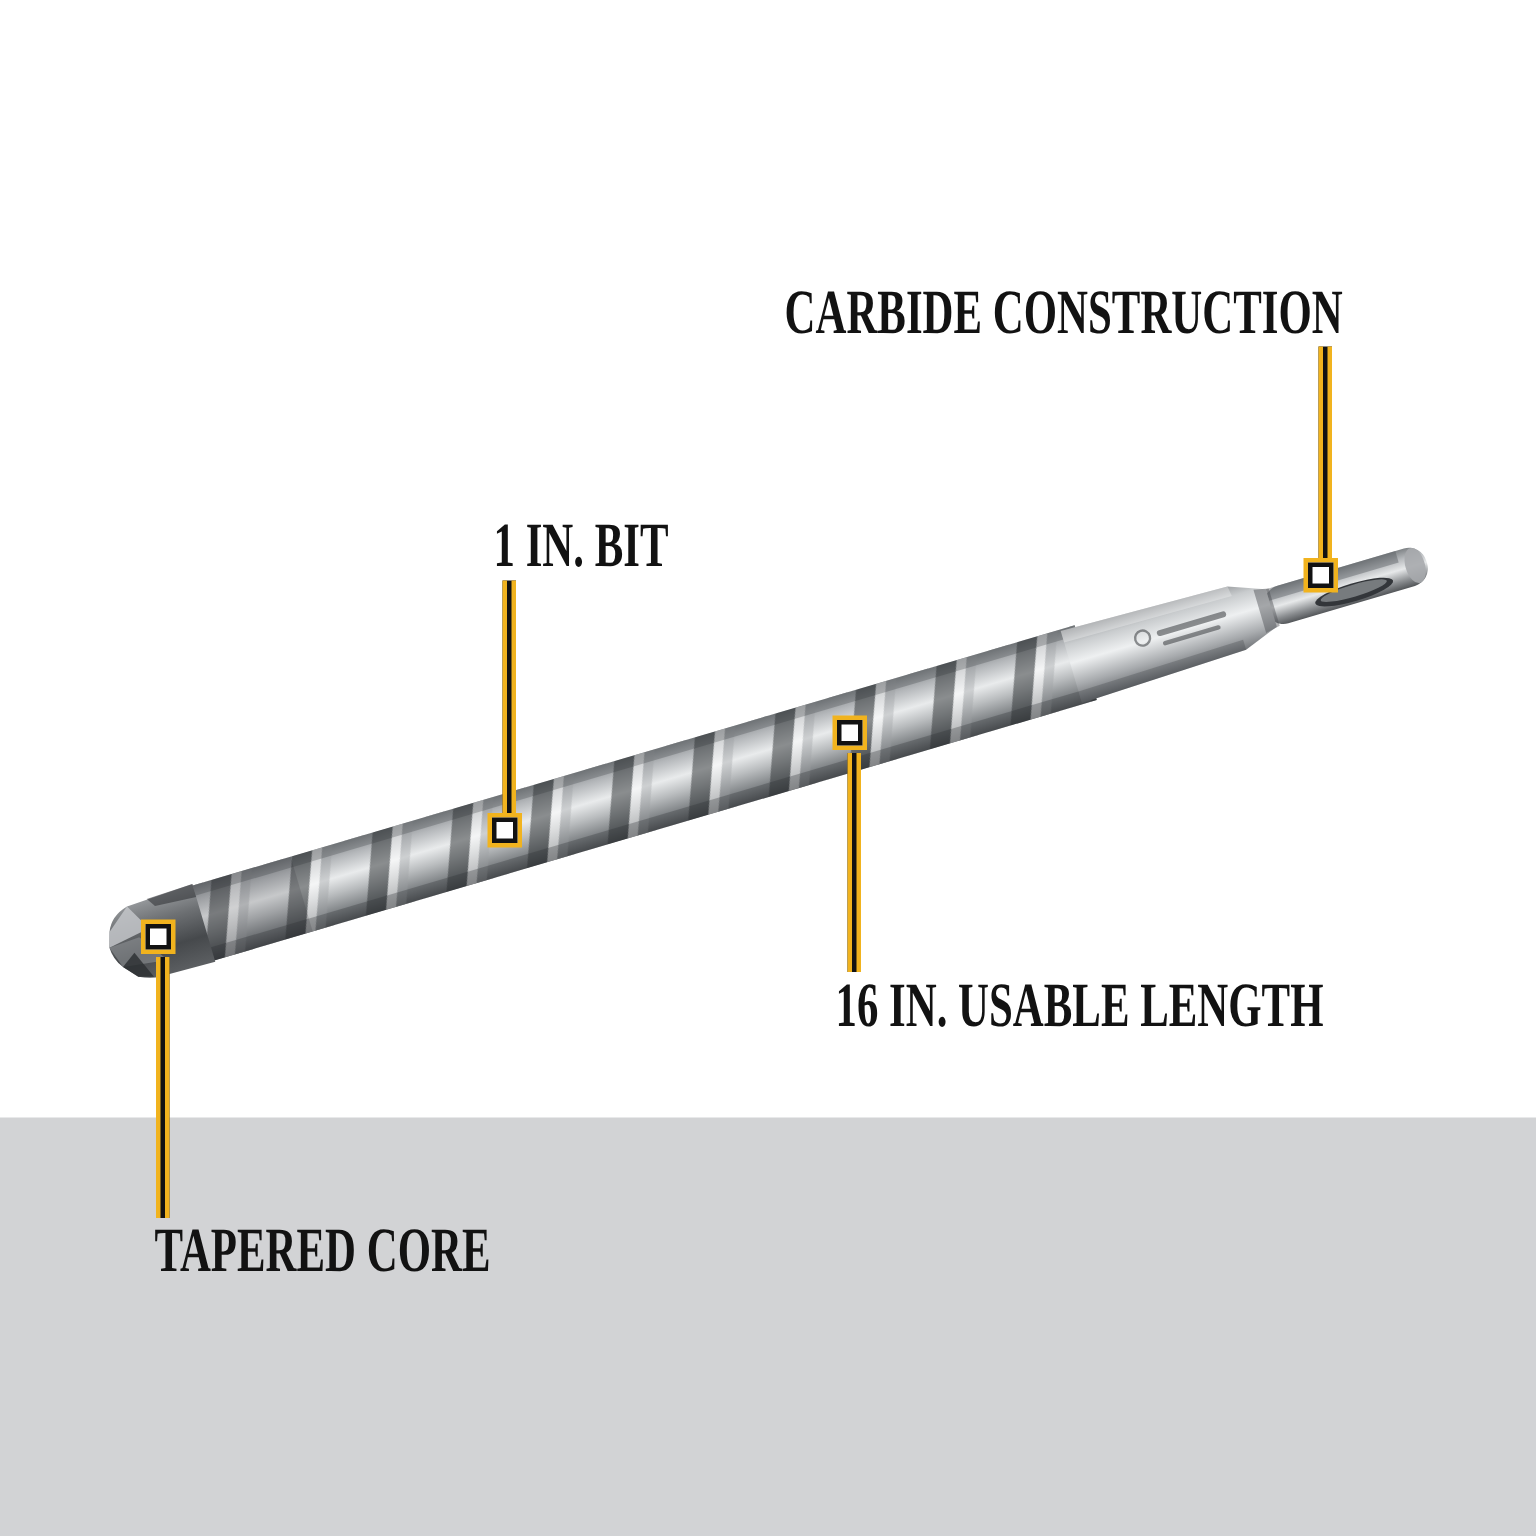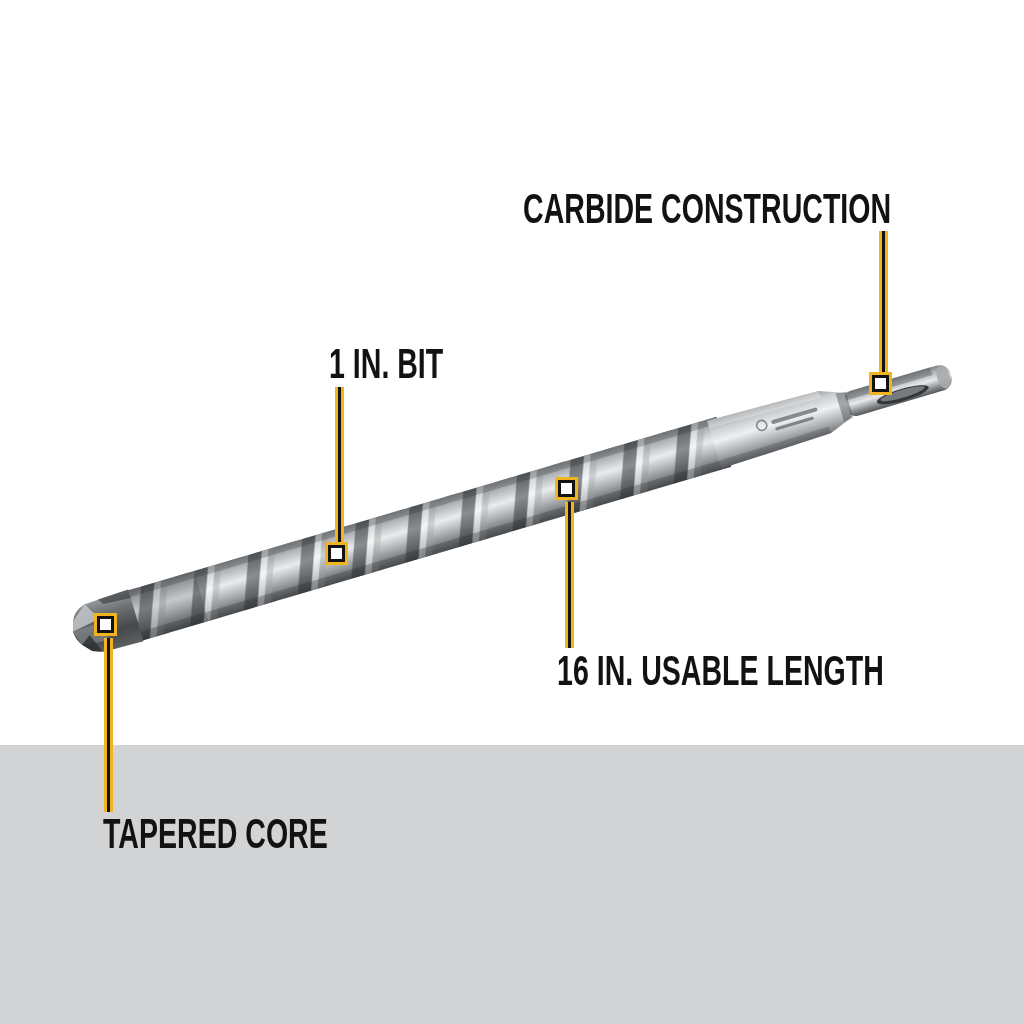--- a/index.html
+++ b/index.html
@@ -1,19 +1,19 @@
 <!DOCTYPE html>
 <html style="--accent-yellow: #F1B31E; --label-text: #121212; --background-upper: #FFFFFF; --background-lower: #D2D3D5;"><head>
 <meta charset="utf-8">
 <style>
   html,body{margin:0;padding:0;background:#fff;}
   .canvas{
     position:relative;width:1024px;height:1024px;overflow:hidden;
     background:var(--background-upper,#ffffff);
-    font-family:Liberation Sans, sans-serif;
+    font-family:Liberation Serif, serif;
   }
   .gray-band{
     position:absolute;left:0;top:745px;width:1024px;height:279px;
     background:var(--background-lower,#d2d3d5);
   }
   .bit-svg{position:absolute;left:0;top:0;width:1024px;height:1024px;}
   .callout-label{
     position:absolute;
     font-weight:bold;font-size:42px;line-height:1;white-space:nowrap;
     color:var(--label-text,#111111);

